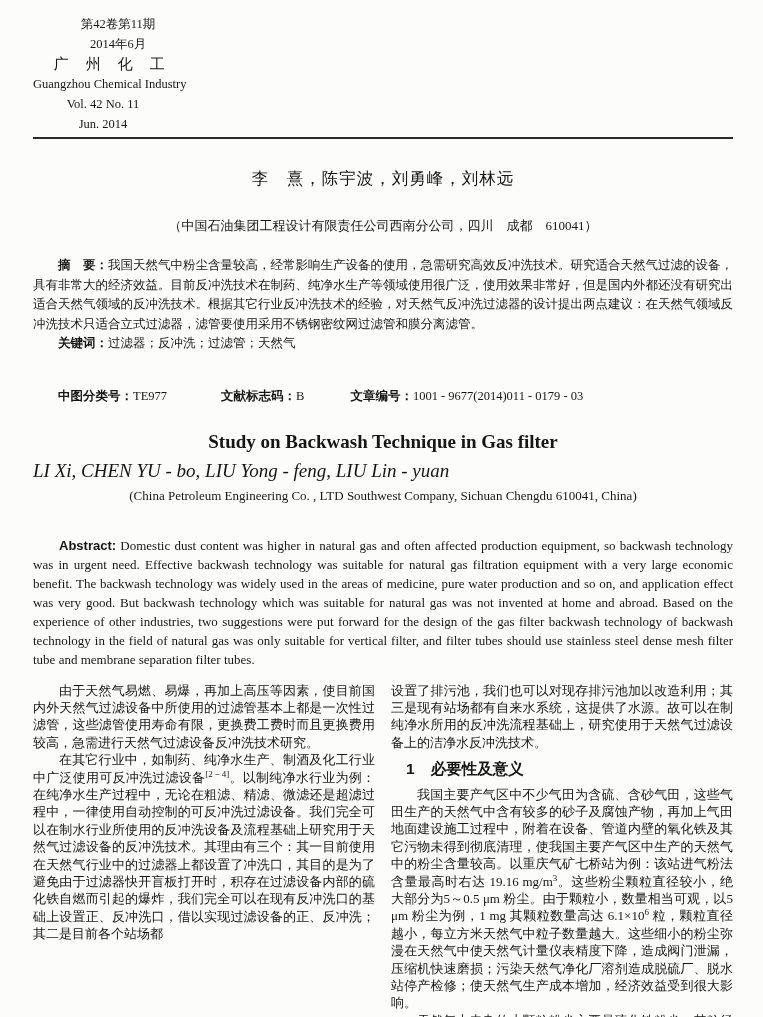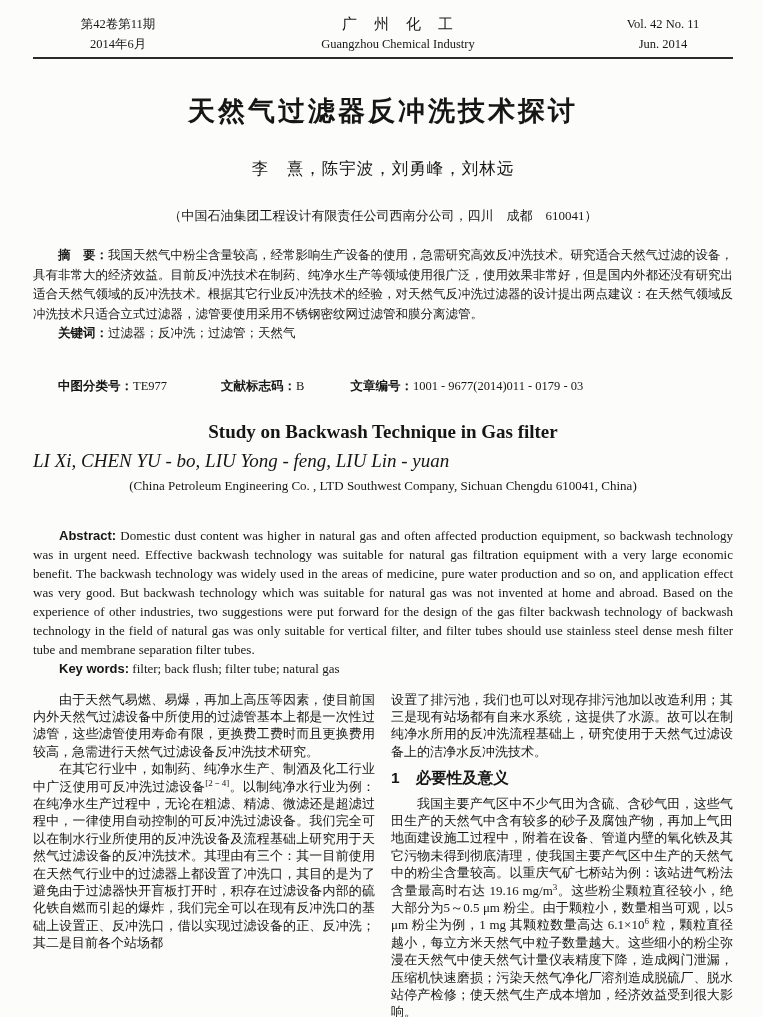--- a/index.html
+++ b/index.html
@@ -6,21 +6,21 @@
   html,body { background:#ffffff; }
   body {
     width:763px; height:1017px; overflow:hidden;
     background:#fcfcfa; color:#161616;
     font-family:"Liberation Serif","DejaVu Serif",serif;
   }
   .page { padding:14px 30px 0 33px; }
 
   
   .jheader { display:flex; justify-content:space-between; align-items:flex-start;
-             font-size:12.5px; line-height:20px; }
+             font-size:12.5px; line-height:20px;flex-direction:column; }
   .jheader .hl { width:170px; text-align:center; }
   .jheader .hc { flex:1; text-align:center; }
   .jheader .hr { width:140px; text-align:center; }
   .hc .zh { font-size:15px; letter-spacing:1px; }
   .hrule { border:none; border-top:2.5px solid #2b2b2b; margin-top:3px; }
   .title-zh { text-align:center; font-family:"Liberation Sans","DejaVu Sans",sans-serif;
               font-weight:700; font-size:27px; letter-spacing:3px; margin-top:34px; }
   .authors-zh { text-align:center; font-size:16.5px; margin-top:29px; letter-spacing:1px; }
   .affiliation-zh { text-align:center; font-size:13px; margin-top:27px; }
 
@@ -38,21 +38,21 @@
   .abs-en { margin-top:32px; font-size:13px; line-height:19px; text-align:justify; text-indent:2em; }
   .kw-en { font-size:13px; line-height:19px; text-indent:2em; }
 
   
   .columns { display:flex; gap:16px; margin-top:13px; }
   .col { width:342px; font-size:13px; line-height:17.4px; text-align:justify; }
   .col p { text-indent:2em; }
   .col p.cont { text-indent:0; }
   sup { font-size:9px; line-height:0; }
   .sec-head { font-family:"Liberation Sans","DejaVu Sans",sans-serif; font-weight:700;
-              font-size:15.5px; margin:9px 0 8px; text-indent:0 !important; }
+              font-size:15.5px; margin:9px 15px 8px; text-indent:0 !important; }
   .sec-head .num { margin-right:16px; }
 </style>
 </head>
 <body>
 
 <div class="page">
 
   <div class="jheader">
     <div class="hl">
       <div>第42卷第11期</div>
@@ -62,34 +62,32 @@
       <div class="zh">广　州　化　工</div>
       <div>Guangzhou Chemical Industry</div>
     </div>
     <div class="hr">
       <div>Vol. 42 No. 11</div>
       <div>Jun. 2014</div>
     </div>
   </div>
   <hr class="hrule">
 
-  <h1 class="title-zh">天然气过滤器反冲洗技术探讨</h1>
   <div class="authors-zh">李　熹，陈宇波，刘勇峰，刘林远</div>
   <div class="affiliation-zh">（中国石油集团工程设计有限责任公司西南分公司，四川　成都　610041）</div>
 
   <p class="abs-zh"><span class="lbl">摘　要：</span><span>我国天然气中粉尘含量较高，经常影响生产设备的使用，急需研究高效反冲洗技术。研究适合天然气过滤的设备，具有非常大的经济效益。目前反冲洗技术在制药、纯净水生产等领域使用很广泛，使用效果非常好，但是国内外都还没有研究出适合天然气领域的反冲洗技术。根据其它行业反冲洗技术的经验，对天然气反冲洗过滤器的设计提出两点建议：在天然气领域反冲洗技术只适合立式过滤器，滤管要使用采用不锈钢密纹网过滤管和膜分离滤管。</span></p>
   <p class="kw-zh"><span class="lbl">关键词：</span><span>过滤器；反冲洗；过滤管；天然气</span></p>
   <p class="clc-row"><span class="seg1"><span class="lbl">中图分类号：</span><span>TE977</span></span><span class="seg2"><span class="lbl">文献标志码：</span><span>B</span></span><span><span class="lbl">文章编号：</span><span>1001 - 9677(2014)011 - 0179 - 03</span></span></p>
 
   <h2 class="title-en">Study on Backwash Technique in Gas filter</h2>
   <div class="authors-en">LI Xi, CHEN YU - bo, LIU Yong - feng, LIU Lin - yuan</div>
   <div class="affiliation-en">(China Petroleum Engineering Co. , LTD Southwest Company, Sichuan Chengdu 610041, China)</div>
 
   <p class="abs-en"><span class="lbl">Abstract:</span> <span>Domestic dust content was higher in natural gas and often affected production equipment, so backwash technology was in urgent need. Effective backwash technology was suitable for natural gas filtration equipment with a very large economic benefit. The backwash technology was widely used in the areas of medicine, pure water production and so on, and application effect was very good. But backwash technology which was suitable for natural gas was not invented at home and abroad. Based on the experience of other industries, two suggestions were put forward for the design of the gas filter backwash technology of backwash technology in the field of natural gas was only suitable for vertical filter, and filter tubes should use stainless steel dense mesh filter tube and membrane separation filter tubes.</span></p>
-  <p class="kw-en"><span class="lbl">Key words:</span> <span>filter; back flush; filter tube; natural gas</span></p>
 
   <div class="columns">
     <div class="col">
       <p><span>由于天然气易燃、易爆，再加上高压等因素，使目前国内外天然气过滤设备中所使用的过滤管基本上都是一次性过滤管，这些滤管使用寿命有限，更换费工费时而且更换费用较高，急需进行天然气过滤设备反冲洗技术研究。</span></p>
       <p><span>在其它行业中，如制药、纯净水生产、制酒及化工行业中广泛使用可反冲洗过滤设备</span><sup>[2－4]</sup><span>。以制纯净水行业为例：在纯净水生产过程中，无论在粗滤、精滤、微滤还是超滤过程中，一律使用自动控制的可反冲洗过滤设备。我们完全可以在制水行业所使用的反冲洗设备及流程基础上研究用于天然气过滤设备的反冲洗技术。其理由有三个：其一目前使用在天然气行业中的过滤器上都设置了冲洗口，其目的是为了避免由于过滤器快开盲板打开时，积存在过滤设备内部的硫化铁自燃而引起的爆炸，我们完全可以在现有反冲洗口的基础上设置正、反冲洗口，借以实现过滤设备的正、反冲洗；其二是目前各个站场都</span></p>
     </div>
     <div class="col">
       <p class="cont"><span>设置了排污池，我们也可以对现存排污池加以改造利用；其三是现有站场都有自来水系统，这提供了水源。故可以在制纯净水所用的反冲洗流程基础上，研究使用于天然气过滤设备上的洁净水反冲洗技术。</span></p>
       <h3 class="sec-head"><span class="num">1</span><span>必要性及意义</span></h3>
       <p><span>我国主要产气区中不少气田为含硫、含砂气田，这些气田生产的天然气中含有较多的砂子及腐蚀产物，再加上气田地面建设施工过程中，附着在设备、管道内壁的氧化铁及其它污物未得到彻底清理，使我国主要产气区中生产的天然气中的粉尘含量较高。以重庆气矿七桥站为例：该站进气粉法含量最高时右达 19.16 mg/m</span><sup>3</sup><span>。这些粉尘颗粒直径较小，绝大部分为5～0.5 μm 粉尘。由于颗粒小，数量相当可观，以5 μm 粉尘为例，1 mg 其颗粒数量高达 6.1×10</span><sup>6</sup><span> 粒，颗粒直径越小，每立方米天然气中粒子数量越大。这些细小的粉尘弥漫在天然气中使天然气计量仪表精度下降，造成阀门泄漏，压缩机快速磨损；污染天然气净化厂溶剂造成脱硫厂、脱水站停产检修；使天然气生产成本增加，经济效益受到很大影响。</span></p>

